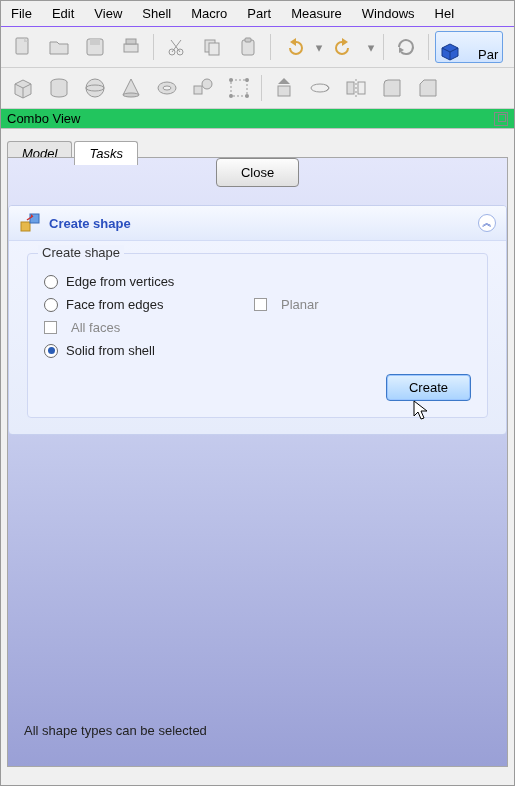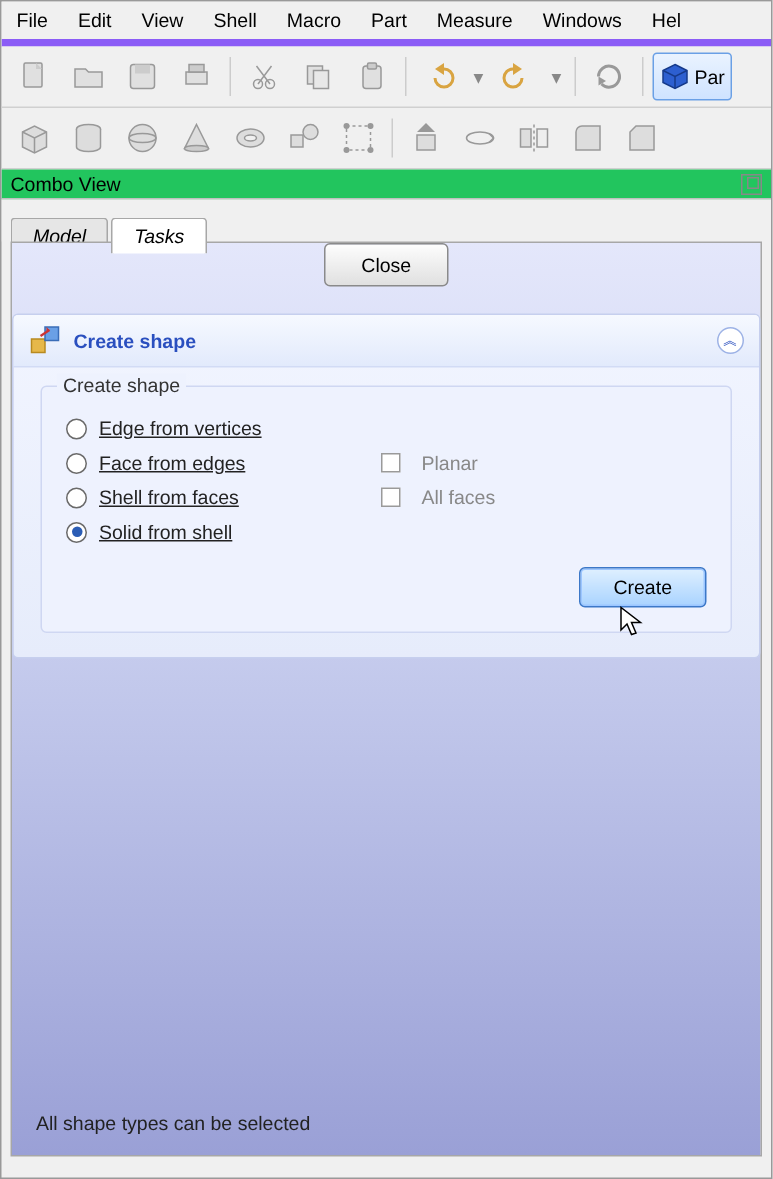--- a/index.html
+++ b/index.html
@@ -1,26 +1,26 @@
 <!DOCTYPE html>
 <html><head>
 <meta charset="utf-8">
 <style>
 * { margin: 0; padding: 0; box-sizing: border-box; font-family: "Segoe UI", Tahoma, Arial, sans-serif; font-size: 13px; }
 body { width: 515px; height: 786px; overflow: hidden; background: #f0f0f0; border: 1px solid #999; }
 
 
-.menubar { display: flex; background: #f0f0f0; padding: 2px 0; border-bottom: 5px solid #8b5cf6; }
+.menubar { display: flex; background: #f0f0f0; padding: 2px 0; border-bottom: 1px solid #8b5cf6; }
 .menubar .menu-item { padding: 3px 10px; cursor: default; }
 
 
 .toolbar { display: flex; align-items: center; padding: 4px 6px; gap: 4px; border-bottom: 1px solid #d0d0d0; background: #f0f0f0; }
 .toolbar .tbtn { width: 32px; height: 32px; display: flex; align-items: center; justify-content: center; border: 1px solid transparent; border-radius: 3px; color: #888; }
 .toolbar .sep { width: 1px; height: 26px; background: #ccc; margin: 0 2px; }
-.toolbar .part-btn { display: flex; align-items: center; gap: 3px; height: 32px; padding: 0 4px; border: 1px solid #6aa0e6; border-radius: 3px; background: linear-gradient(#eaf3ff,#cfe3ff); color: #000; }
+.toolbar .part-btn { display: flex; align-items: flex-end; gap: 18px; height: 32px; padding: 0 4px; border: 1px solid #6aa0e6; border-radius: 3px; background: linear-gradient(#eaf3ff,#cfe3ff); color: #000; }
 .toolbar svg { display:block; }
 
 .panel-title-bar { display:flex; align-items:center; background: #22c55e; border-bottom:1px solid #c0c0c0; padding: 2px 6px; font-size:12px; }
 .panel-title-bar .spacer { flex:1; }
 .panel-title-bar .dock-icon { width:14px; height:14px; border:1px solid #888; position:relative; }
 .panel-title-bar .dock-icon::after { content:""; position:absolute; top:1px; right:1px; width:6px; height:6px; border:1px solid #888; }
 
 
 .tabstrip { display:flex; align-items:flex-end; padding: 4px 6px 0 6px; background: #f0f0f0; }
 .tab { padding: 4px 14px; border:1px solid #a7a7a7; border-bottom:none; background: #e6e6e6; margin-right:2px; border-radius: 3px 3px 0 0; position:relative; top:8px;font-style:italic; }
@@ -38,30 +38,30 @@
 .task-group-header { display:flex; align-items:center; gap:8px; padding:6px 10px; background: linear-gradient(#f6f9ff,#e2eafc); border-bottom:1px solid #d2dbf5; }
 .task-group-header .icon-box { width:22px; height:22px; display:flex; align-items:center; justify-content:center; }
 .task-group-header .title { color:#2a4fbf; font-weight:bold; flex:1; }
 .task-group-header .chevron { width:18px; height:18px; border:1px solid #9eb3e6; border-radius:50%; background:#fff; display:flex; align-items:center; justify-content:center; color:#2a4fbf; font-size:10px; }
 
 .task-group-body { padding: 12px 18px 16px 18px; }
 .fieldset { border:1px solid #cfd7f2; border-radius:4px; padding: 12px 16px 16px 16px; background:#eef2fe; position:relative; }
 .fieldset-legend { position:absolute; top:-9px; left:10px; background:#eef2fe; padding:0 4px; font-size:13px; color:#333; }
 
 .opt-row { display:flex; align-items:center; margin: 8px 0; }
-.opt-row .left { width: 210px; display:flex; align-items:center; gap:8px; color:#222;text-decoration:underline; }
+.opt-row .left { width: 210px; display:flex; align-items:center; gap:8px; color:#222; }
 .opt-row .right { display:flex; align-items:center; gap:14px; color:#888; }
 .radio { width:14px; height:14px; border:1px solid #6a6a6a; border-radius:50%; background:#fff; display:inline-flex; align-items:center; justify-content:center; }
 .radio.checked::after { content:""; width:7px; height:7px; border-radius:50%; background:#2b5db5; }
 .checkbox { width:13px; height:13px; border:1px solid #9a9a9a; background:#fff; }
 
 .create-row { display:flex; justify-content:flex-end; margin-top: 16px; position:relative; }
 .cursor { position:absolute; right: 40px; top: 26px; pointer-events:none; }
 
-.status-text { position:absolute; bottom: 14px; left: 16px; color:#222; font-size:13px; }
+.status-text { position:absolute; bottom: 28px; left: 16px; color:#222; font-size:13px; }
 </style>
 </head>
 <body>
 
 <div class="menubar">
   <div class="menu-item">File</div>
   <div class="menu-item">Edit</div>
   <div class="menu-item">View</div>
   <div class="menu-item">Shell</div>
   <div class="menu-item">Macro</div>
@@ -273,24 +273,20 @@
             <span class="radio"></span>
             <span>Face from edges</span>
           </label>
           <label class="right">
             <span class="checkbox"></span>
             <span>Planar</span>
           </label>
         </div>
 
         <div class="opt-row">
-          <label class="left">
-            <span class="radio"></span>
-            <span>Shell from faces</span>
-          </label>
           <label class="right">
             <span class="checkbox"></span>
             <span>All faces</span>
           </label>
         </div>
 
         <div class="opt-row">
           <label class="left">
             <span class="radio checked"></span>
             <span>Solid from shell</span>

